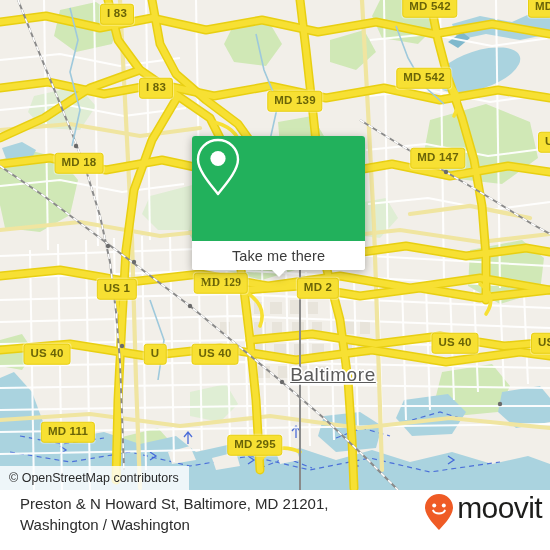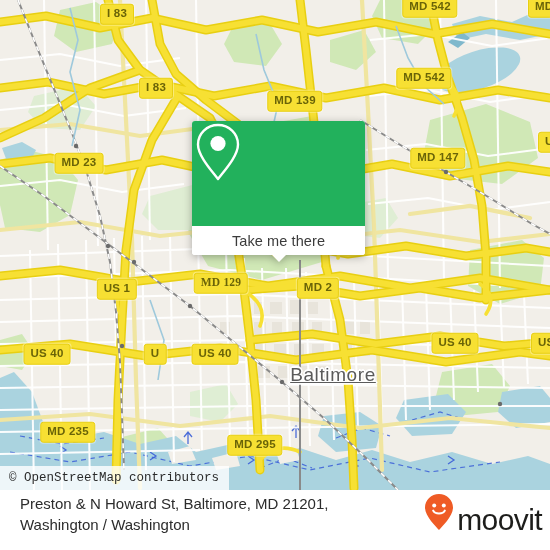--- a/index.html
+++ b/index.html
@@ -43,21 +43,21 @@
     text-shadow:
       -1.6px 0 #fff,1.6px 0 #fff,0 -1.6px #fff,0 1.6px #fff,
       -1.2px -1.2px #fff,1.2px -1.2px #fff,-1.2px 1.2px #fff,1.2px 1.2px #fff;
     white-space:nowrap;
     text-decoration:underline;
   }
 
   
   #popup{
     position:absolute;
-    left:192px;top:121px;
+    left:192px;top:136px;
     width:173px;
     border-radius:14px;
     overflow:visible;
     filter:drop-shadow(0 2px 4px rgba(0,0,0,.30));
   }
   #popup .card-body{
     border-radius:3px;
     overflow:hidden;
     background:#ffffff;
   }
@@ -88,40 +88,39 @@
   #osm-attr{
     position:absolute;
     left:0;bottom:0;
     height:24px;
     padding:0 10px 0 9px;
     display:flex;align-items:center;
     background:rgba(255,255,255,.80);
     color:#2a2a2a;
     font-size:12.5px;
     white-space:nowrap;
-    font-family:Liberation Mono, monospace;
   }
 
   
   #footer{
     position:absolute;left:0;top:490px;
     width:550px;height:48px;
     background:#ffffff;
     display:flex;align-items:center;justify-content:space-between;
     box-sizing:border-box;
     padding:0 14px 0 14px;
     margin-left:6px;
   }
   #addr{
     color:#2c2c2c;
     font-size:15px;
     line-height:1.42;
     max-width:390px;
   }
-  #brand{display:flex;align-items:flex-end;gap:3px;}
+  #brand{display:flex;align-items:flex-start;gap:3px;}
   #brand .word{
     color:#1d1d1b;
     font-size:30px;
     letter-spacing:-.6px;
     line-height:1;
     font-weight:normal;
   }
 </style>
 </head>
 <body>
@@ -365,32 +364,32 @@
       </g>
     </svg>
 
     <div id="shields">
         <div class="shield" style="left: 117px; top: 14px;">I 83</div>
         <div class="shield" style="left: 156px; top: 88px;">I 83</div>
         <div class="shield" style="left: 430px; top: 7px;">MD 542</div>
         <div class="shield cut" style="left: 528px; top: 7px;">MD</div>
         <div class="shield" style="left: 424px; top: 78px;">MD 542</div>
         <div class="shield" style="left: 295px; top: 101px;">MD 139</div>
-        <div class="shield" style="left: 79px; top: 163px;">MD 23</div>
+        <div class="shield" style="left: 79px; top: 163px;">MD 18</div>
         <div class="shield" style="left: 438px; top: 158px;">MD 147</div>
         <div class="shield cut" style="left: 538px; top: 142px;">US</div>
         <div class="shield" style="left: 117px; top: 289px;">US 1</div>
         <div class="shield" style="left: 221px; top: 283px; font-family: Liberation Serif, serif;">MD 129</div>
         <div class="shield" style="left: 318px; top: 288px;">MD 2</div>
         <div class="shield" style="left: 47px; top: 354px;">US 40</div>
         <div class="shield" style="left: 155px; top: 354px;">U</div>
         <div class="shield" style="left: 215px; top: 354px;">US 40</div>
         <div class="shield" style="left: 455px; top: 343px;">US 40</div>
         <div class="shield cut" style="left: 531px; top: 343px;">US</div>
-        <div class="shield" style="left: 68px; top: 432px;">MD 235</div>
+        <div class="shield" style="left: 68px; top: 432px;">MD 111</div>
         <div class="shield" style="left: 255px; top: 445px;">MD 295</div>
       </div>
 
     <div id="city-labels">
         <div class="city-label" style="left: 333px; top: 375px;">Baltimore</div>
       </div>
 
     <div id="popup">
       <div class="card-body">
         <div class="card-head">

